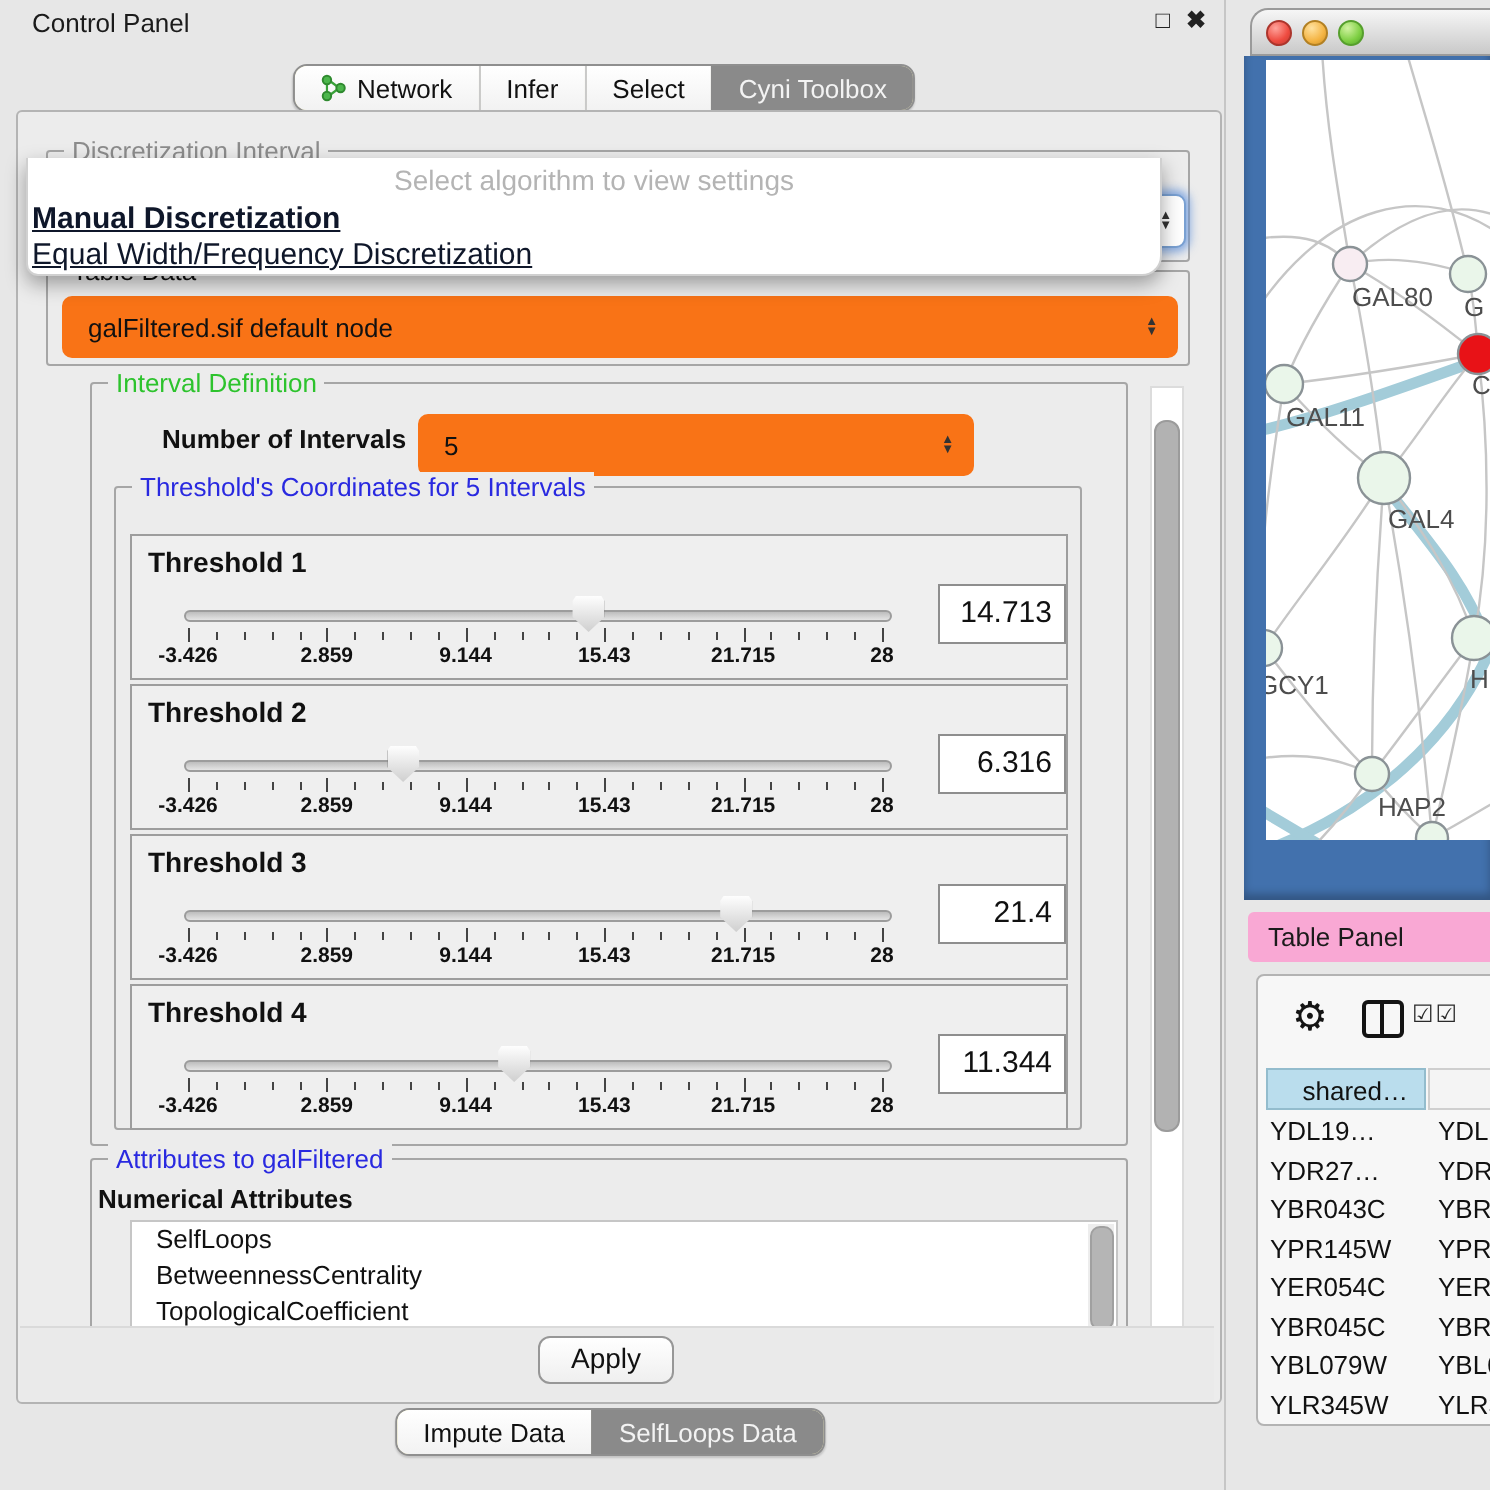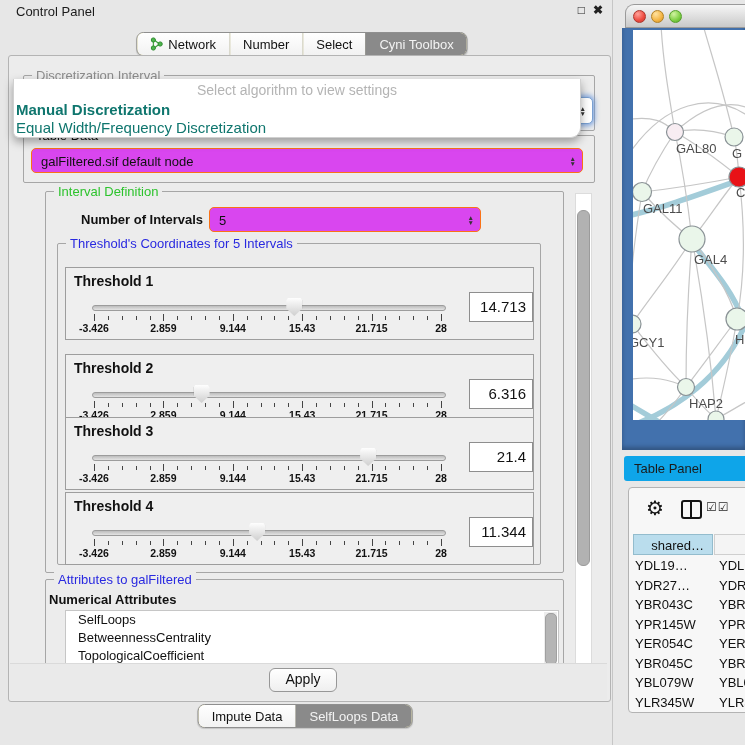--- a/index.html
+++ b/index.html
@@ -34,24 +34,24 @@
   #algo-group .group-label{color:#8c8c8c;}
   #algo-combo{position:absolute;left:20px;top:41px;width:562px;height:25px;background:#fff;
               border:1px solid #79a0d2;border-radius:5px;box-shadow:0 0 5px 2px rgba(96,145,220,.75);z-index:2;}
   .stepper{position:absolute;right:6px;top:50%;transform:translateY(-50%);font-size:6.5px;line-height:5.5px;
            color:#333;text-align:center;}
 
   #algo-popup{position:absolute;left:4px;top:23px;width:566px;height:58px;background:#fff;z-index:10;
               border:1px solid #d0d0d0;border-top:none;border-radius:0 0 10px 6px;
               box-shadow:0 4px 10px rgba(0,0,0,.35);}
   #algo-placeholder{position:absolute;left:0;right:0;top:3px;text-align:center;color:#b4b4b4;font-size:14px;}
-  .popup-option{position:absolute;left:2px;font-size:15px;color:#0f766e;white-space:nowrap;}
+  .popup-option{position:absolute;left:2px;font-size:15px;color:#0f172a;white-space:nowrap;text-decoration:underline;}
 
   #td-group{left:14px;top:79px;width:570px;height:46px;}
-  .combo{position:absolute;background:#d946ef;border:1px solid #f97316;border-radius:5px;font-size:13px;}
+  .combo{position:absolute;background:#f97316;border:4px solid #f97316;border-radius:5px;font-size:13px;}
   .combo .val{position:absolute;left:9px;top:50%;transform:translateY(-50%);white-space:nowrap;}
   #td-combo{left:22px;top:92px;width:550px;height:23px;}
 
   #int-group{left:36px;top:135px;width:517px;height:380px;}
   #int-group > .group-label{color:#2dc32d;}
   #noi-label{position:absolute;left:72px;top:156px;font-size:13px;font-weight:bold;}
   #noi-combo{left:200px;top:151px;width:270px;height:23px;}
 
   #thr-group{left:48px;top:187px;width:482px;height:320px;}
   #thr-group > .group-label{color:#2929e0;}
@@ -94,21 +94,21 @@
                 border-radius:9px 0 0 0;background:linear-gradient(#f6f6f6,#c9c9c9);box-sizing:border-box;}
   .tl{position:absolute;top:5px;width:13px;height:13px;border-radius:50%;box-sizing:border-box;}
   #tl-close{left:7px;background:radial-gradient(circle at 35% 28%,#ffa39b,#ee4b40 60%,#bf3b31);border:1px solid #ac352c;}
   #tl-min{left:25px;background:radial-gradient(circle at 35% 28%,#ffe2a0,#f4b443 60%,#cd8f25);border:1px solid #b28023;}
   #tl-zoom{left:43px;background:radial-gradient(circle at 35% 28%,#d2f3a2,#7ecf43 60%,#51a32a);border:1px solid #569f2d;}
   #net-body{position:absolute;left:2px;top:26px;width:123px;height:422px;background:#4271ad;
             box-shadow:inset 0 -3px 4px rgba(0,0,0,.25);}
   #net-canvas{position:absolute;left:11px;top:2px;width:113px;height:390px;background:#fff;overflow:hidden;}
 
   
-  #tp-bar{position:absolute;left:624px;top:456px;width:121px;height:25px;background:#0ea5e9;border-radius:3px 0 0 3px;}
+  #tp-bar{position:absolute;left:624px;top:456px;width:121px;height:25px;background:#f9a8d4;border-radius:3px 0 0 3px;}
   #tp-title{position:absolute;left:10px;top:5px;font-size:13px;color:#1b1b1b;}
   #tp-card{position:absolute;left:628px;top:487px;width:160px;height:224px;background:#f7f7f7;
            border:1px solid #b3b3b3;border-radius:4px;overflow:hidden;}
   #tp-toolbar{position:absolute;left:0;top:0;width:100%;height:44px;}
   #gear-ic{position:absolute;left:17px;top:8px;font-size:20px;color:#141414;}
   #cols-ic{position:absolute;left:52px;top:12px;width:17px;height:15px;border:2px solid #141414;border-radius:3px;}
   #cols-ic::after{content:"";position:absolute;left:7px;top:0;width:2px;height:100%;background:#141414;}
   #checks-ic{position:absolute;left:77px;top:12px;font-size:12px;color:#2a2a2a;letter-spacing:1px;}
   #tp-table{position:absolute;left:4px;top:46px;right:0;bottom:0;font-size:13px;}
   .tp-hcell{position:absolute;top:0;height:21px;line-height:21px;box-sizing:border-box;}
@@ -134,21 +134,21 @@
           <svg width="13" height="14" viewBox="0 0 13 14">
             <path d="M3 4v6 M4.5 3.5 8.5 6.5 M4.5 10.5 8.5 7.5" stroke="#3aa33a" stroke-width="1.1" fill="none"></path>
             <circle cx="3" cy="3" r="2.1" fill="#4cb64c" stroke="#2f8a2f"></circle>
             <circle cx="3" cy="11" r="2.1" fill="#4cb64c" stroke="#2f8a2f"></circle>
             <circle cx="9.8" cy="7" r="2.1" fill="#4cb64c" stroke="#2f8a2f"></circle>
           </svg>
         </span>
         <span>Network</span>
       </div>
       <div class="seg">
-        <span>Number</span>
+        <span>Infer</span>
       </div>
       <div class="seg">
         <span>Select</span>
       </div>
       <div class="seg selected">
         <span>Cyni Toolbox</span>
       </div>
     </div>
 
   <div id="cp-content">
@@ -218,21 +218,21 @@
             <div class="tick" style="left: 375px; top: 46px; height: 7px;"></div>
             <div class="tick-label" style="left: 28px;">-3.426</div>
             <div class="tick-label" style="left: 97.4px;">2.859</div>
             <div class="tick-label" style="left: 166.8px;">9.144</div>
             <div class="tick-label" style="left: 236.2px;">15.43</div>
             <div class="tick-label" style="left: 305.6px;">21.715</div>
             <div class="tick-label" style="left: 375px;">28</div>
           </div>
     <div class="th-value">14.713</div>
   </div>
-        <div class="th-panel" style="top: 286px; margin-top: 12px;">
+        <div class="th-panel" style="top: 286px;">
     <div class="th-label">Threshold 2</div>
     <div class="th-track"></div>
     <div class="th-thumb" style="left: 127.569px;"></div>
     <div class="th-ticks">
             <div class="tick" style="left: 28px; top: 46px; height: 7px;"></div>
             <div class="tick" style="left: 41.88px; top: 48px; height: 4px;"></div>
             <div class="tick" style="left: 55.76px; top: 48px; height: 4px;"></div>
             <div class="tick" style="left: 69.64px; top: 48px; height: 4px;"></div>
             <div class="tick" style="left: 83.52px; top: 48px; height: 4px;"></div>
             <div class="tick" style="left: 97.4px; top: 46px; height: 7px;"></div>

